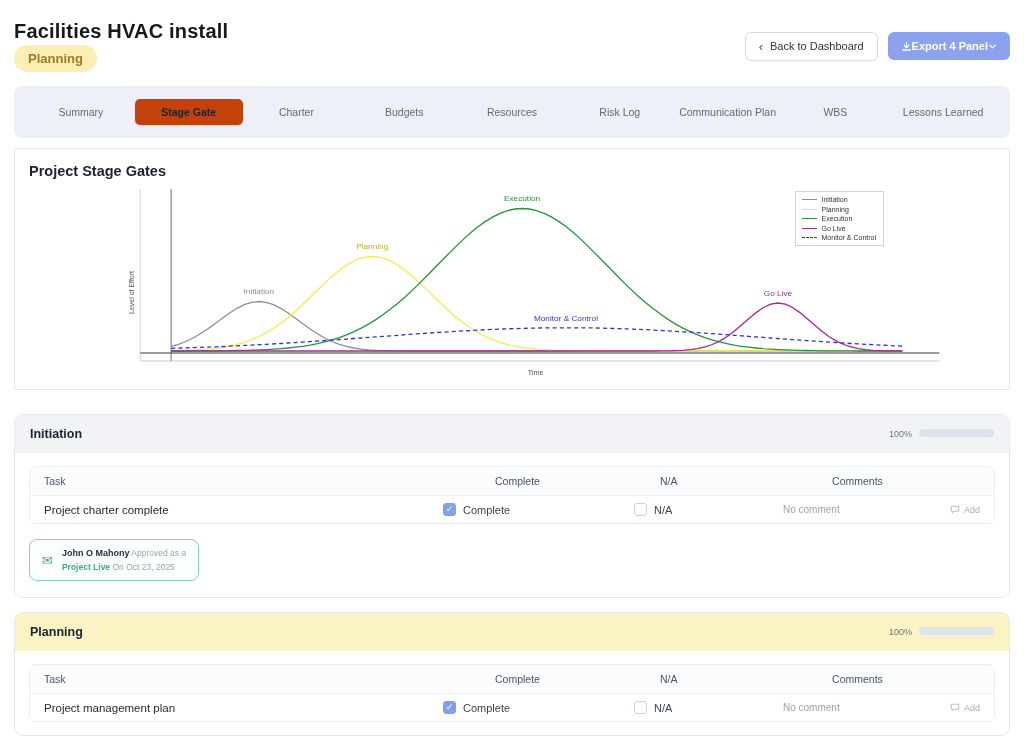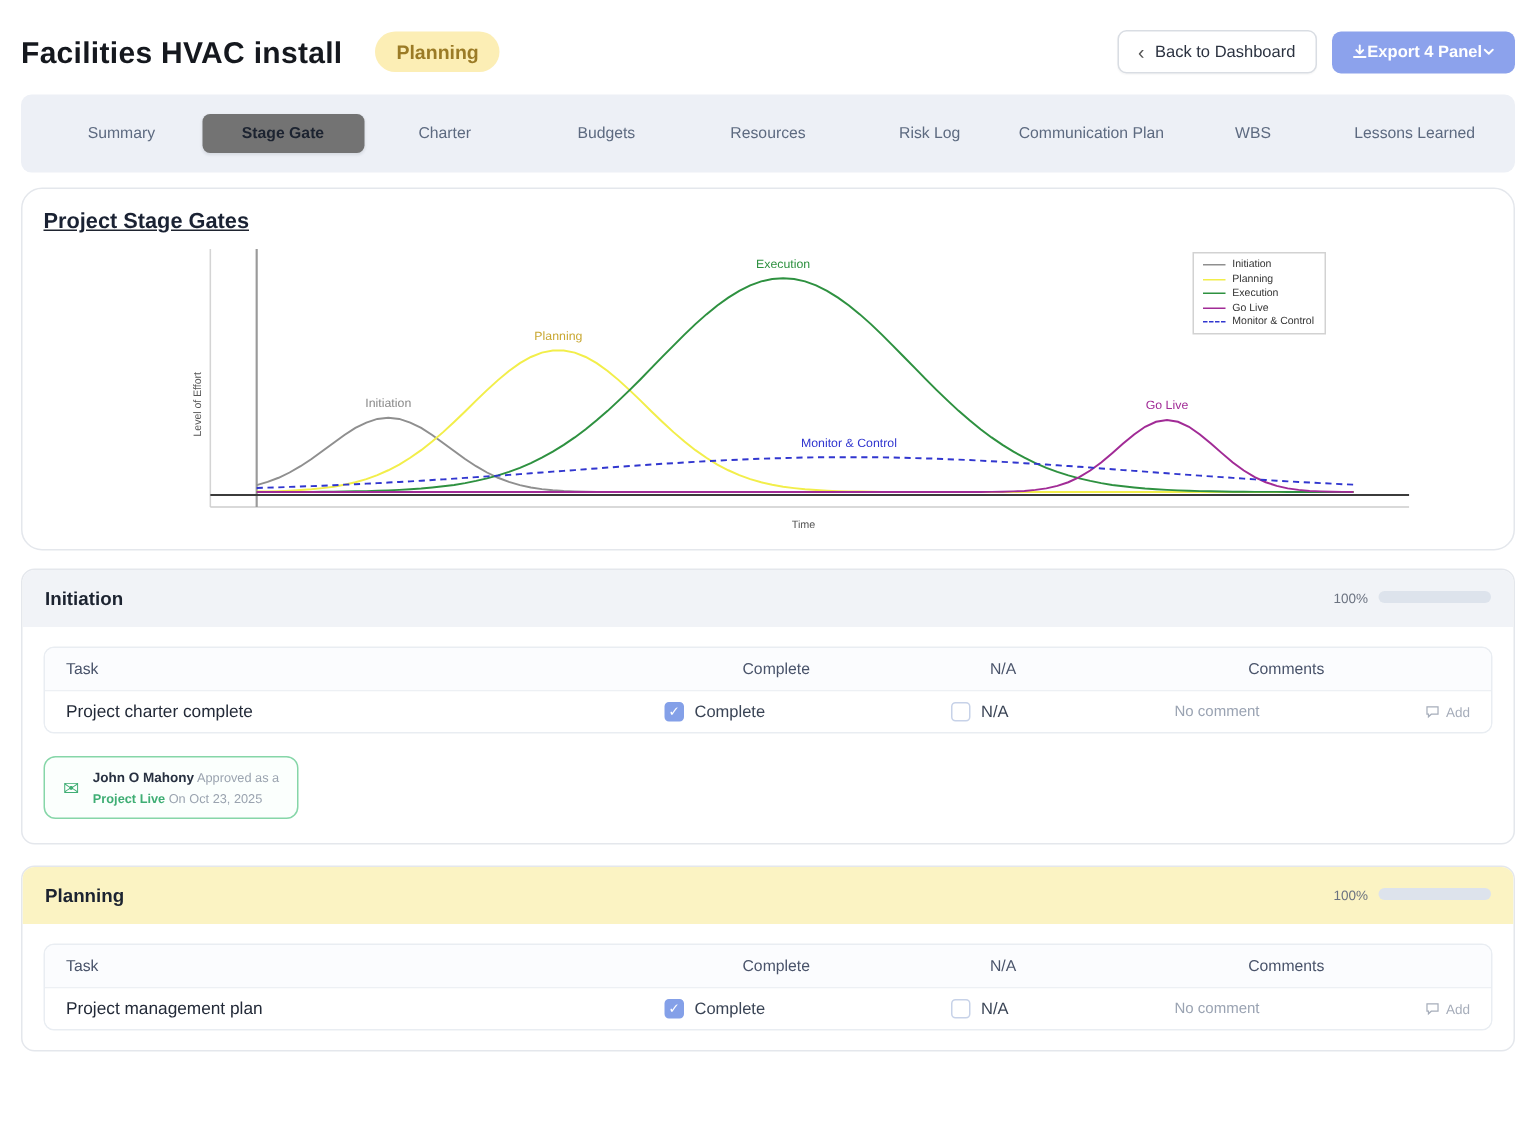--- a/index.html
+++ b/index.html
@@ -3,41 +3,41 @@
 <meta charset="utf-8">
 <style>
   * { margin:0; padding:0; box-sizing:border-box; }
   html,body { width:1024px; height:756px; overflow:hidden; background:#ffffff;
     font-family:"Liberation Sans", sans-serif; color:#1f2430; }
 
   .page { padding:14px 14px 0 14px; }
 
   
   .top-bar { display:flex; align-items:center; justify-content:space-between; padding:6px 0 14px 0; }
-  .title-wrap { display:flex; align-items:flex-end; gap:22px; }
+  .title-wrap { display:flex; align-items:flex-start; gap:2px;flex-direction:column; }
   .page-title { font-size:20px; font-weight:bold; color:#15181e; letter-spacing:.2px; }
   .status-badge { background:#fceeb5; color:#9b7b26; font-weight:bold; font-size:13px;
     padding:6px 14px; border-radius:16px; }
   .actions { display:flex; gap:10px; align-items:center; }
   .btn-back { display:flex; align-items:center; gap:7px; background:#fff; border:1px solid #d9dde3;
     border-radius:6px; padding:7px 13px; font-size:11px; color:#2b3240; cursor:pointer;
     box-shadow:0 1px 1px rgba(0,0,0,.03); }
   .btn-back .chev { font-size:13px; color:#555; line-height:1; }
   .btn-export { display:flex; align-items:center; gap:0; background:#8ca2ec; border:none;
     border-radius:6px; padding:8px 13px; font-size:11px; font-weight:bold; color:#fff; cursor:pointer; }
   .btn-export svg { display:block; }
 
   
   .tab-bar { display:flex; background:#edf0f6; border-radius:7px; padding:13px; margin-bottom:10px; }
   .tab { flex:1; text-align:center; font-size:10.5px; color:#5d6a80; padding:7px 2px; cursor:pointer;
     border-radius:5px; white-space:nowrap; }
-  .tab.active { background:#737373; color:#1c2330; font-weight:bold; box-shadow:0 1px 2px rgba(30,40,60,.10); }
-
-  
-  .card { border:1px solid #e4e7ec; border-radius:14px; background:#fff; margin-bottom:12px;text-decoration:underline; }
+  .tab.active { background:#c2410c; color:#1c2330; font-weight:bold; box-shadow:0 1px 2px rgba(30,40,60,.10); }
+
+  
+  .card { border:1px solid #e4e7ec; border-radius:1px; background:#fff; margin-bottom:24px; }
   .gates-card { padding:14px 14px 10px 14px; }
   .gates-title { font-size:14.5px; font-weight:bold; color:#1a2233; margin-bottom:4px; }
 
   
   .chart-wrap { position:relative; width:100%; height:196px; }
   .chart-wrap svg { width:100%; height:100%; display:block; }
   .ax { font-size:7px; fill:#555; }
   .curve-label { font-size:8px; }
   .legend { position:absolute; top:8px; right:111px; background:#fff; border:1px solid #d2d2d2;
     padding:4px 7px 4px 6px; display:flex; flex-direction:column; gap:2.5px; }

